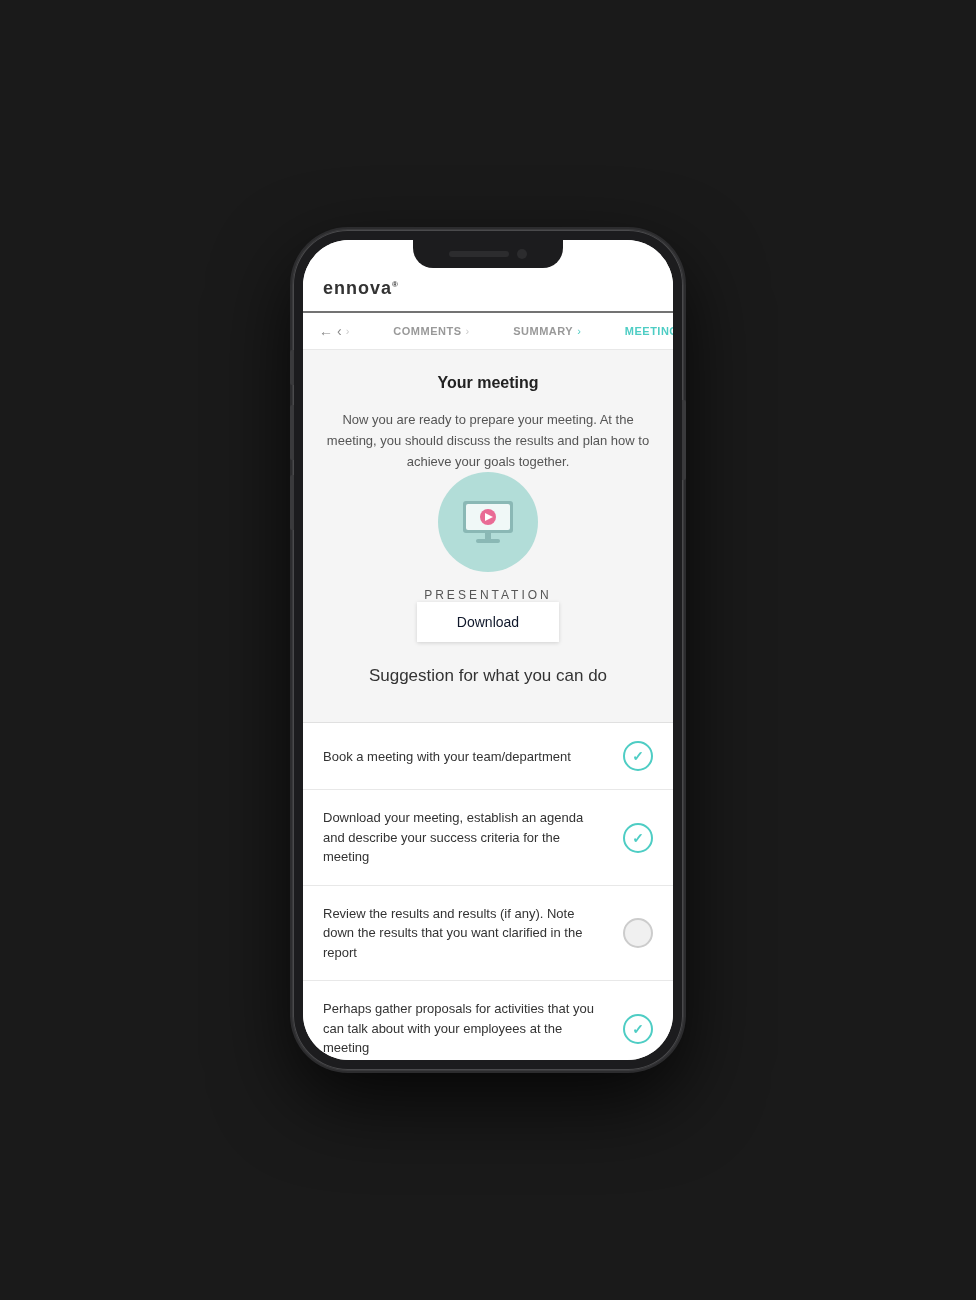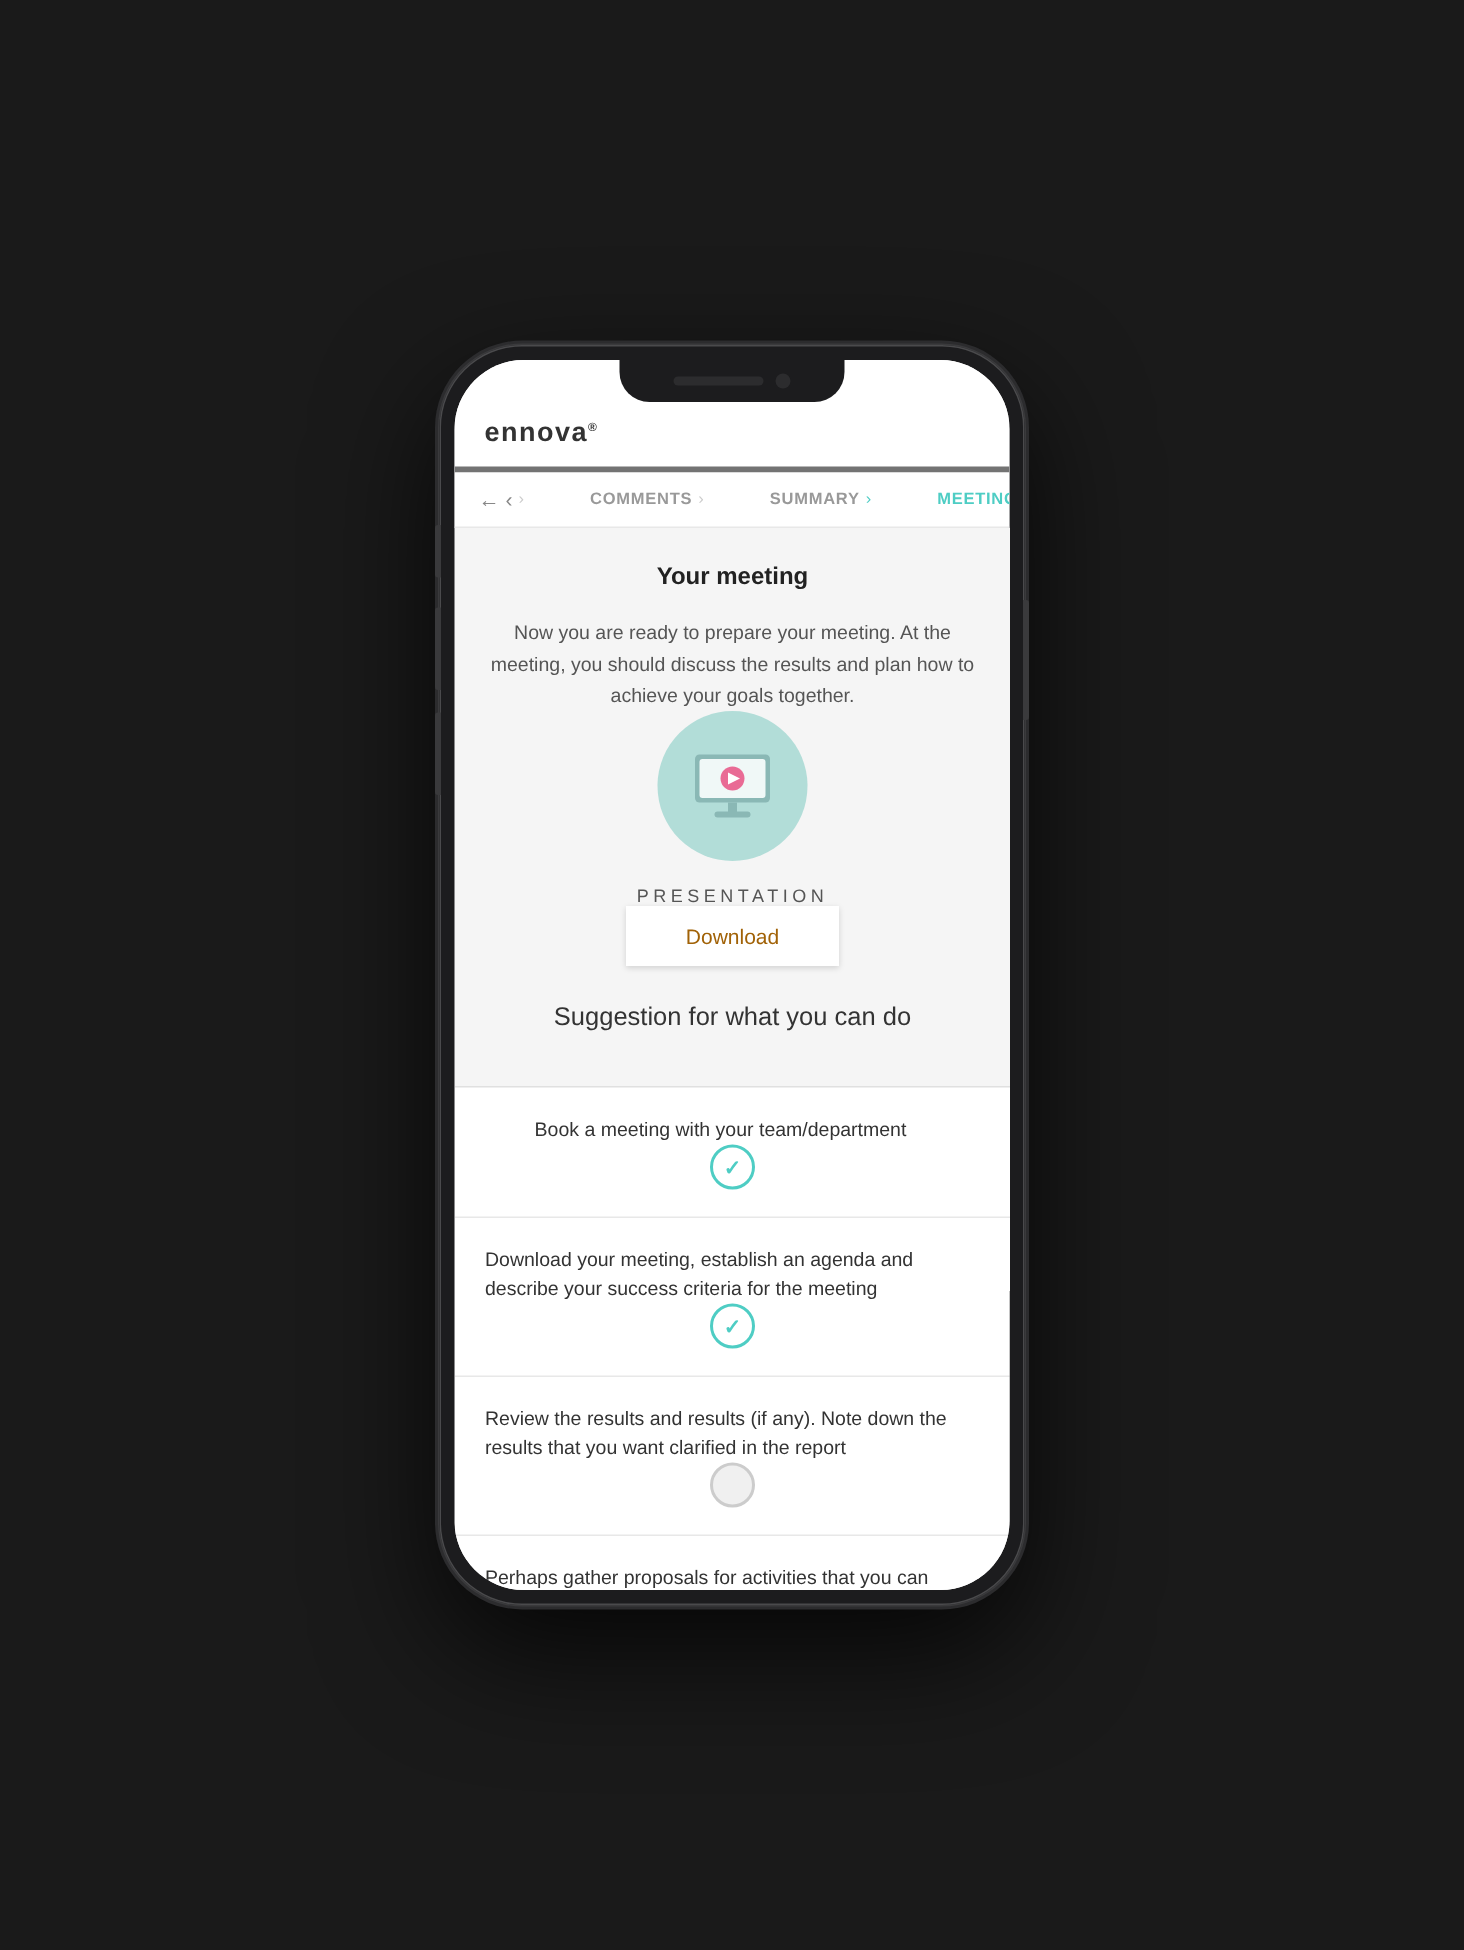--- a/index.html
+++ b/index.html
@@ -64,21 +64,21 @@
       width: 10px;
       height: 10px;
       background: #2c2c2e;
       border-radius: 50%;
     }
 
     
     .top-bar {
       background: #ffffff;
       padding: 38px 20px 12px;
-      border-bottom: 4px solid #737373;
+      border-bottom: 2px solid #737373;
     }
 
     .logo {
       font-size: 18px;
       font-weight: 600;
       color: #333;
       letter-spacing: 1px;
     }
 
     .logo sup {
@@ -186,21 +186,21 @@
       display: flex;
       justify-content: center;
       margin-bottom: 24px;
     }
 
     .download-btn {
       background: #ffffff;
       border: none;
       padding: 12px 40px;
       font-size: 14px;
-      color: #a16207;
+      color: #0f172a;
       cursor: pointer;
       box-shadow: 0 1px 4px rgba(0,0,0,0.15);
     }
 
     
     .suggestion-title {
       font-size: 17px;
       font-weight: 500;
       color: #333;
       margin-bottom: 16px;
@@ -213,21 +213,20 @@
       margin: 0 0;
       border-top: 1px solid #e0e0e0;
     }
 
     .checklist-item {
       display: flex;
       align-items: center;
       justify-content: space-between;
       padding: 18px 20px;
       border-bottom: 1px solid #e8e8e8;
-      flex-direction: column;
     }
 
     .checklist-text {
       font-size: 13px;
       color: #333;
       line-height: 1.5;
       flex: 1;
       text-align: left;
       padding-right: 16px;
     }

